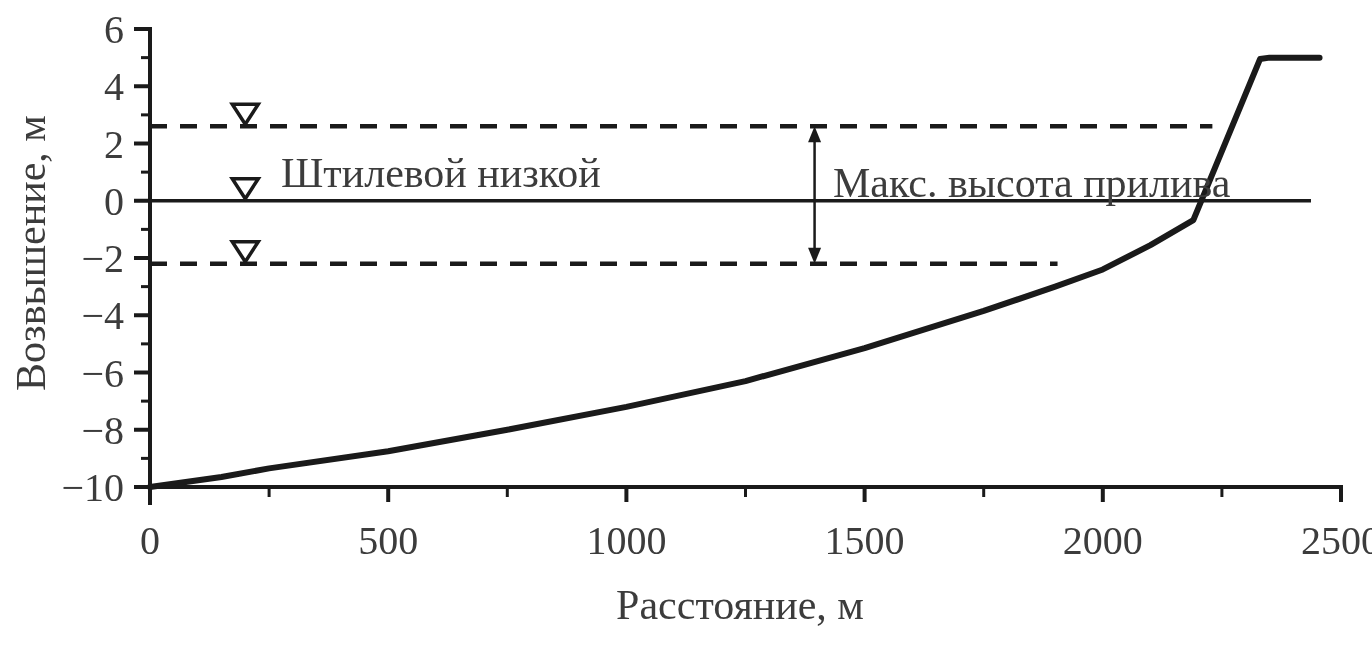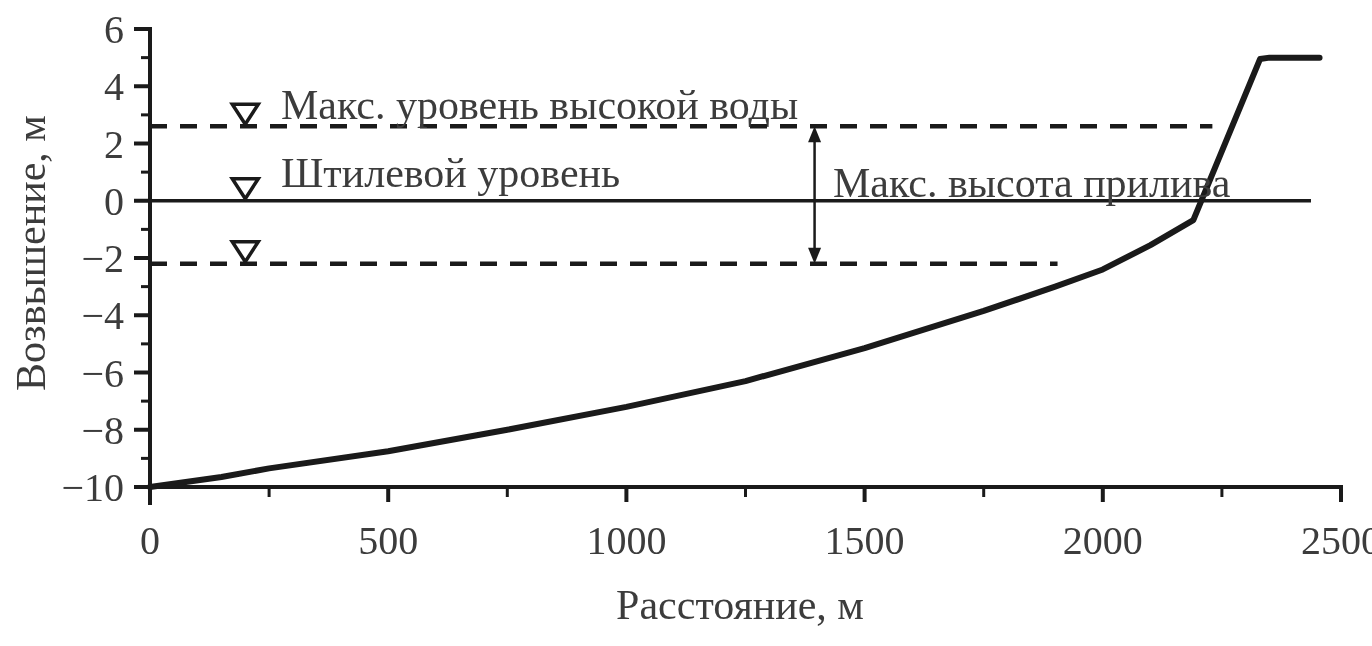--- a/index.html
+++ b/index.html
@@ -93,19 +93,18 @@
       <text x="388.2" y="554" text-anchor="middle" class="tick">500</text>
       <text x="626.4" y="554" text-anchor="middle" class="tick">1000</text>
       <text x="864.6" y="554" text-anchor="middle" class="tick">1500</text>
       <text x="1102.8" y="554" text-anchor="middle" class="tick">2000</text>
       <text x="1341" y="554" text-anchor="middle" class="tick">2500</text>
       <line x1="814.578" y1="130.325" x2="814.578" y2="259.725" stroke="#1a1a1a" stroke-width="2.5"></line>
       <polygon points="814.578,126.32499999999999 808.078,142.325 821.078,142.325" fill="#1a1a1a"></polygon>
       <polygon points="814.578,263.725 808.078,247.72500000000002 821.078,247.72500000000002" fill="#1a1a1a"></polygon>
     </svg>
 
-  <div class="lbl lbl-max">Макс. уровень высокой воды</div>
-  <div class="lbl lbl-calm">Штилевой уровень</div>
+  <div class="lbl lbl-calm">Штилевой низкой</div>
   <div class="lbl lbl-tide">Макс. высота прилива</div>
 
   <div class="axis-title-x">Расстояние, м</div>
   <div class="axis-title-y">Возвышение, м</div>
 </div>
 
 </body></html>

